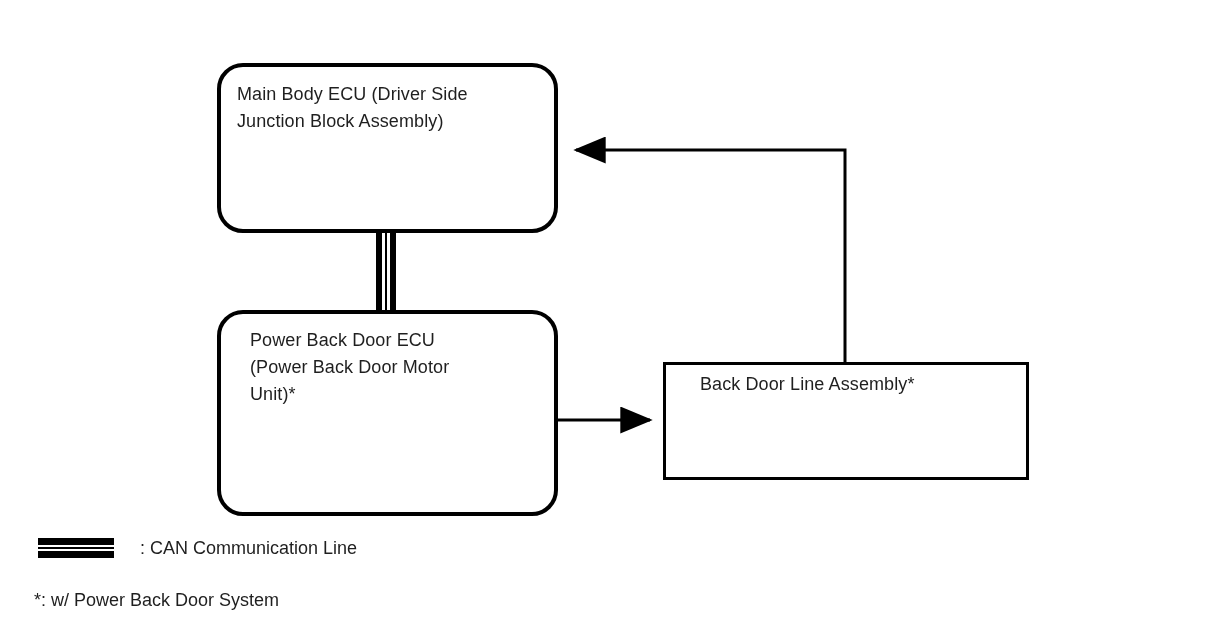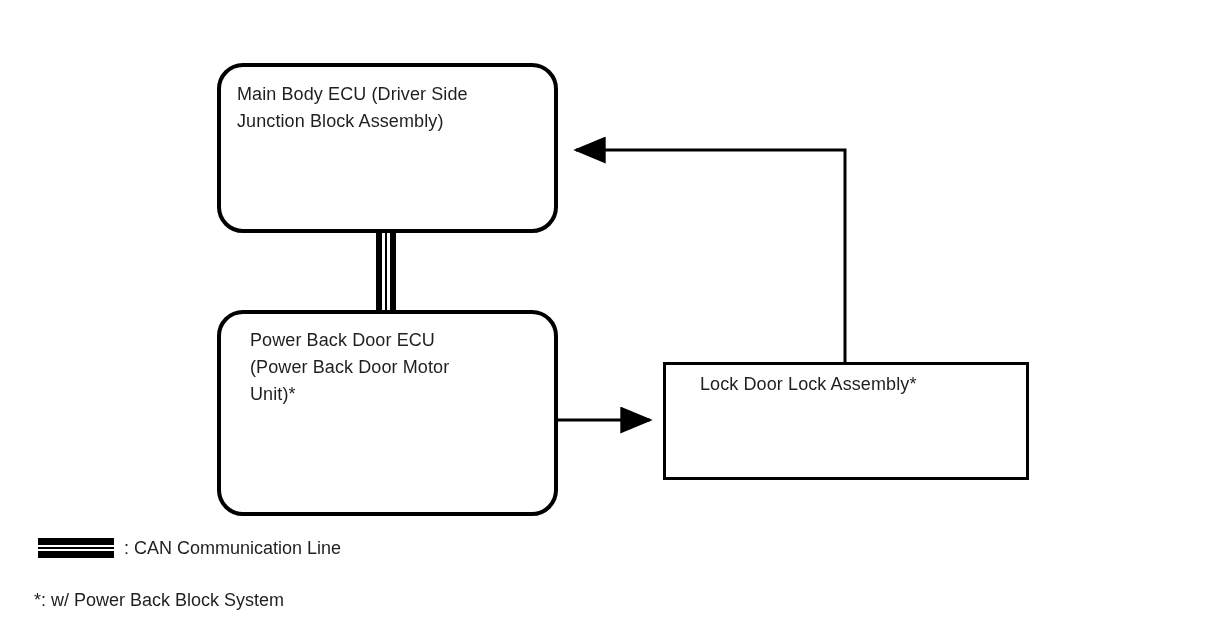--- a/index.html
+++ b/index.html
@@ -85,21 +85,21 @@
     position: absolute;
     font-family: "Liberation Sans", sans-serif;
     font-size: 18px;
     color: #1f1f1f;
   }
   #legend-can-row {
     left: 38px;
     top: 536px;
     display: flex;
     align-items: center;
-    gap: 0;
+    gap: 16px;
   }
   .can-swatch {
     display: inline-block;
     width: 76px;
     height: 24px;
     position: relative;
   }
   .can-swatch .bar-top,
   .can-swatch .bar-bottom,
   .can-swatch .bar-mid {
@@ -156,26 +156,26 @@
   <div class="node-box rounded-node" id="node-main-body-ecu"></div>
   <div class="node-label" id="label-main-body-ecu">Main Body ECU (Driver Side
 Junction Block Assembly)</div>
 
   <div class="node-box rounded-node" id="node-power-back-door-ecu"></div>
   <div class="node-label" id="label-power-back-door-ecu">Power Back Door ECU
 (Power Back Door Motor
 Unit)*</div>
 
   <div class="node-box square-node" id="node-back-door-lock-assembly"></div>
-  <div class="node-label" id="label-back-door-lock-assembly">Lock Door Lock Assembly*</div>
+  <div class="node-label" id="label-back-door-lock-assembly">Back Door Line Assembly*</div>
 
   <div class="legend" id="legend-can-row">
     <span class="can-swatch">
       <span class="bar-top"></span>
       <span class="bar-mid"></span>
       <span class="bar-bottom"></span>
     </span>
     <span id="legend-can-text">: CAN Communication Line</span>
   </div>
 
-  <div class="legend" id="legend-asterisk-row">*: w/ Power Back Block System</div>
+  <div class="legend" id="legend-asterisk-row">*: w/ Power Back Door System</div>
 
 </div>
 
 </body></html>

